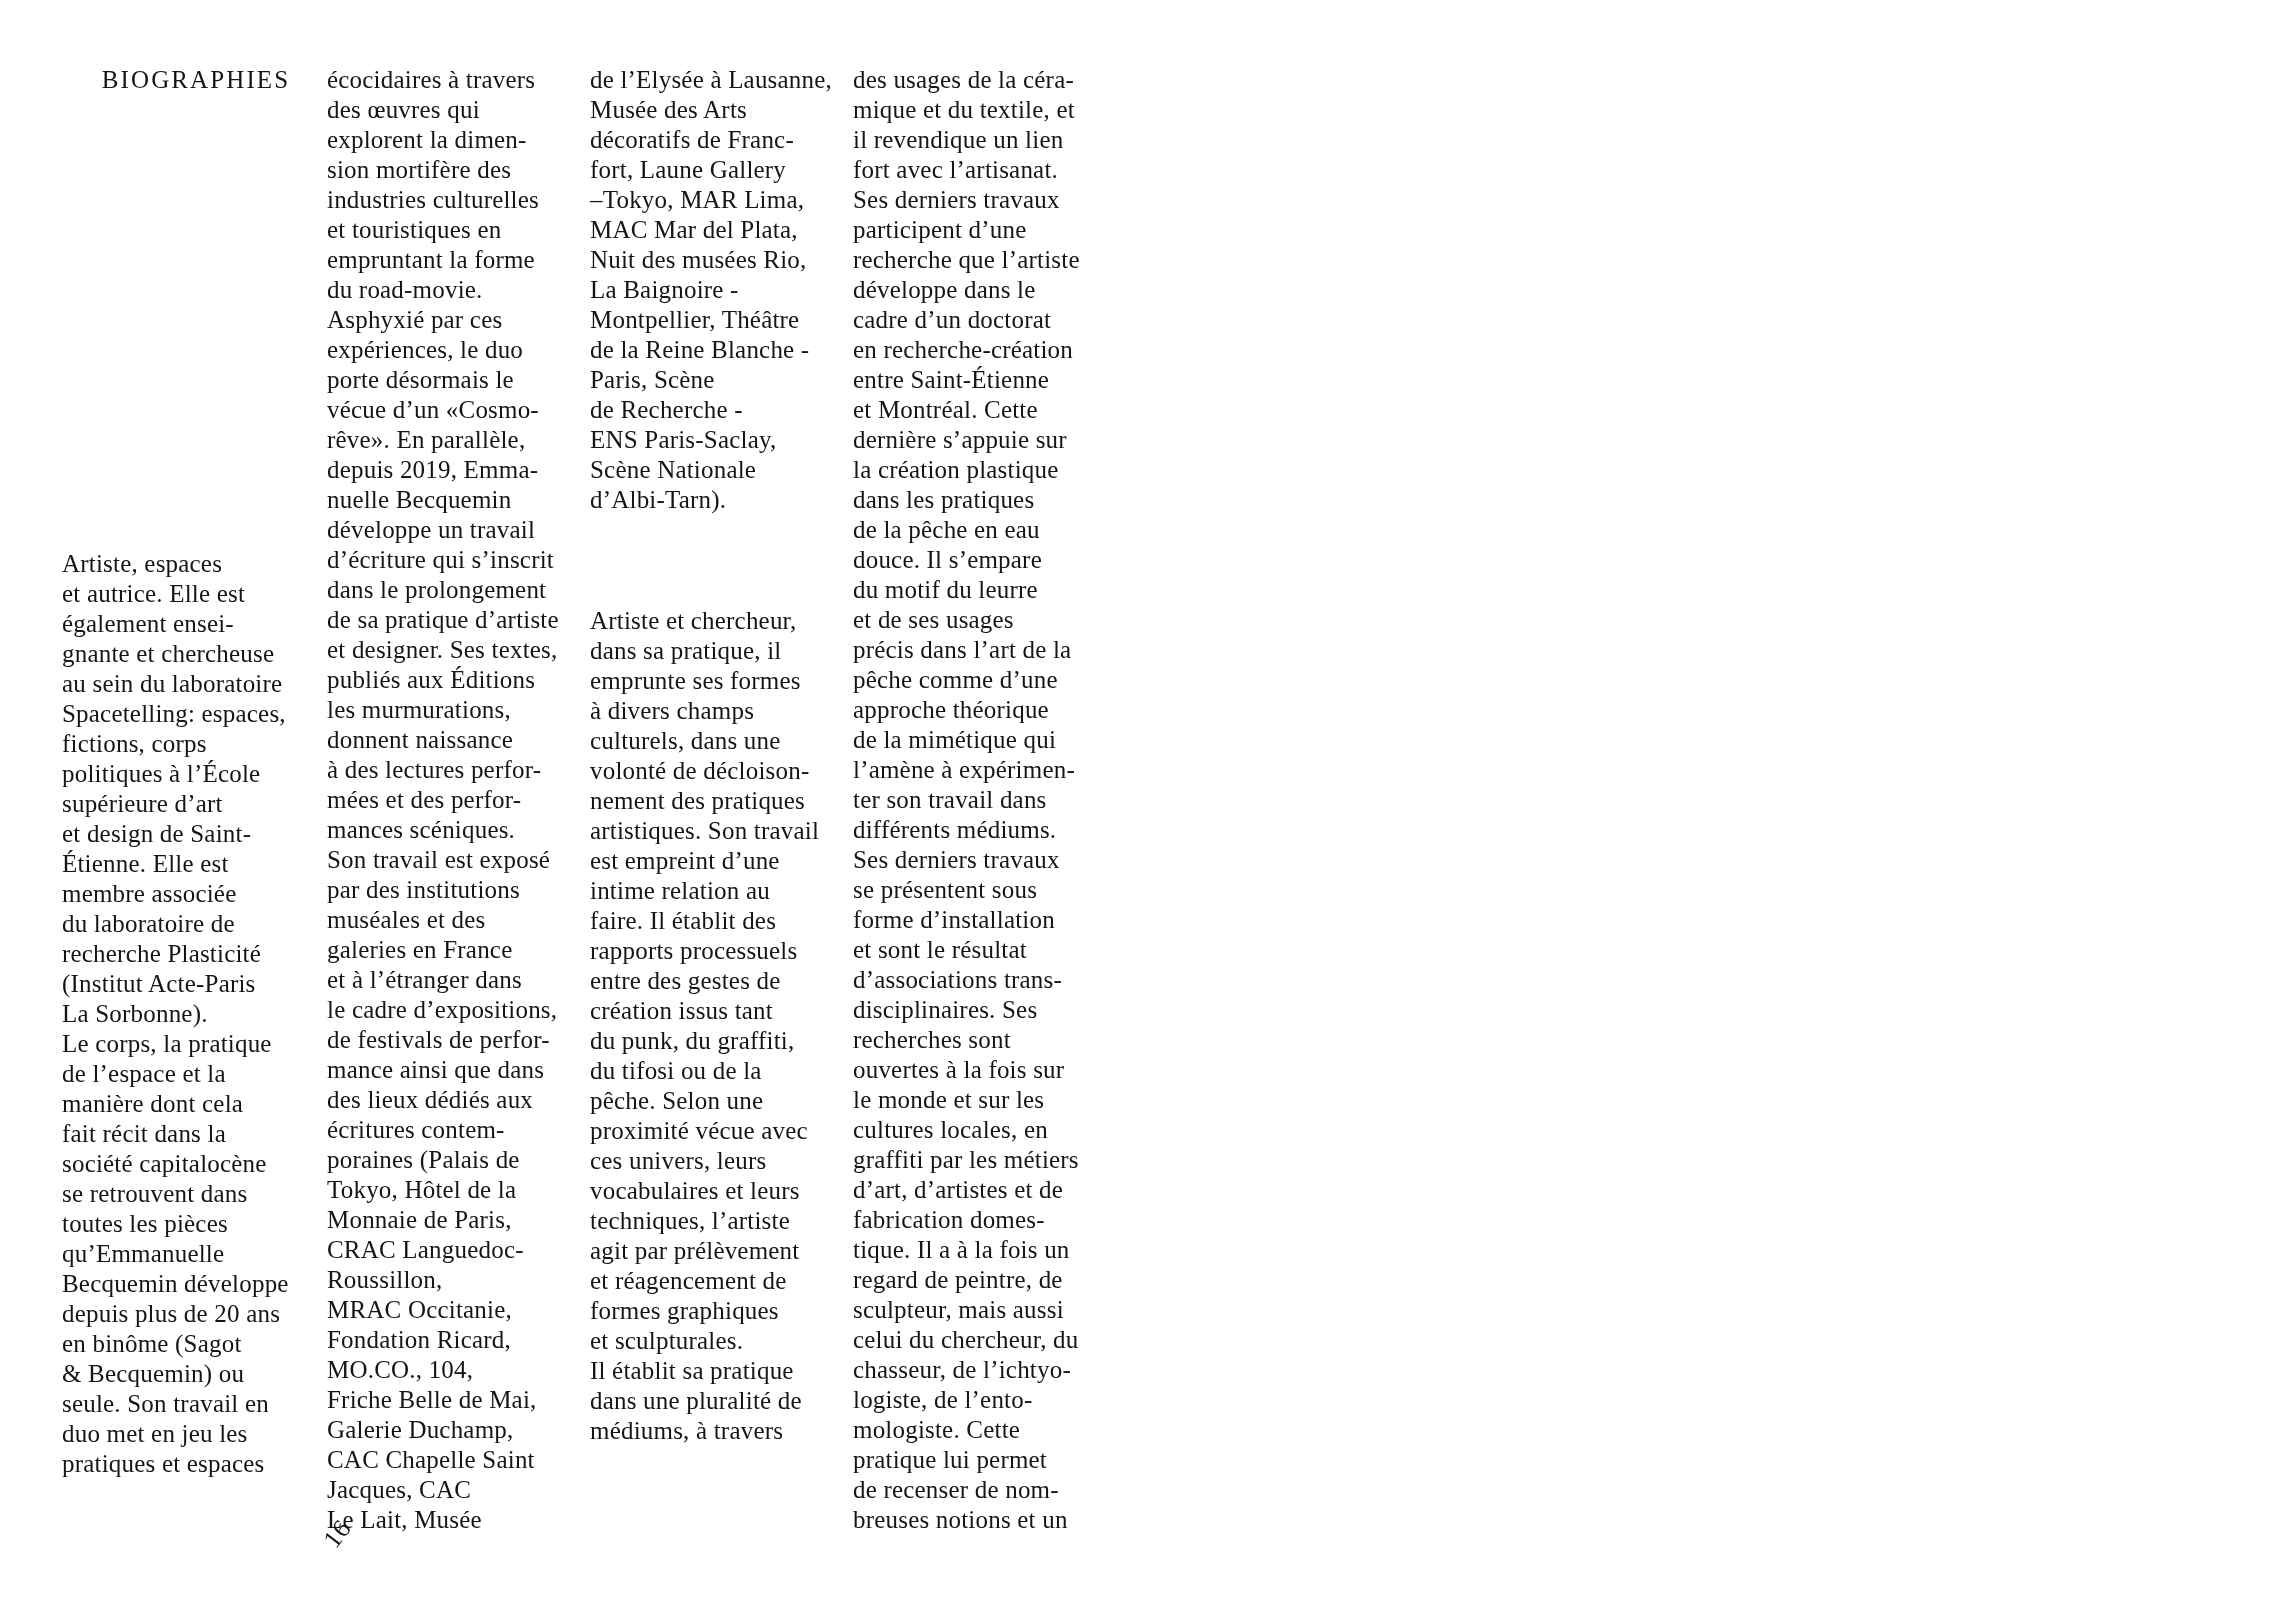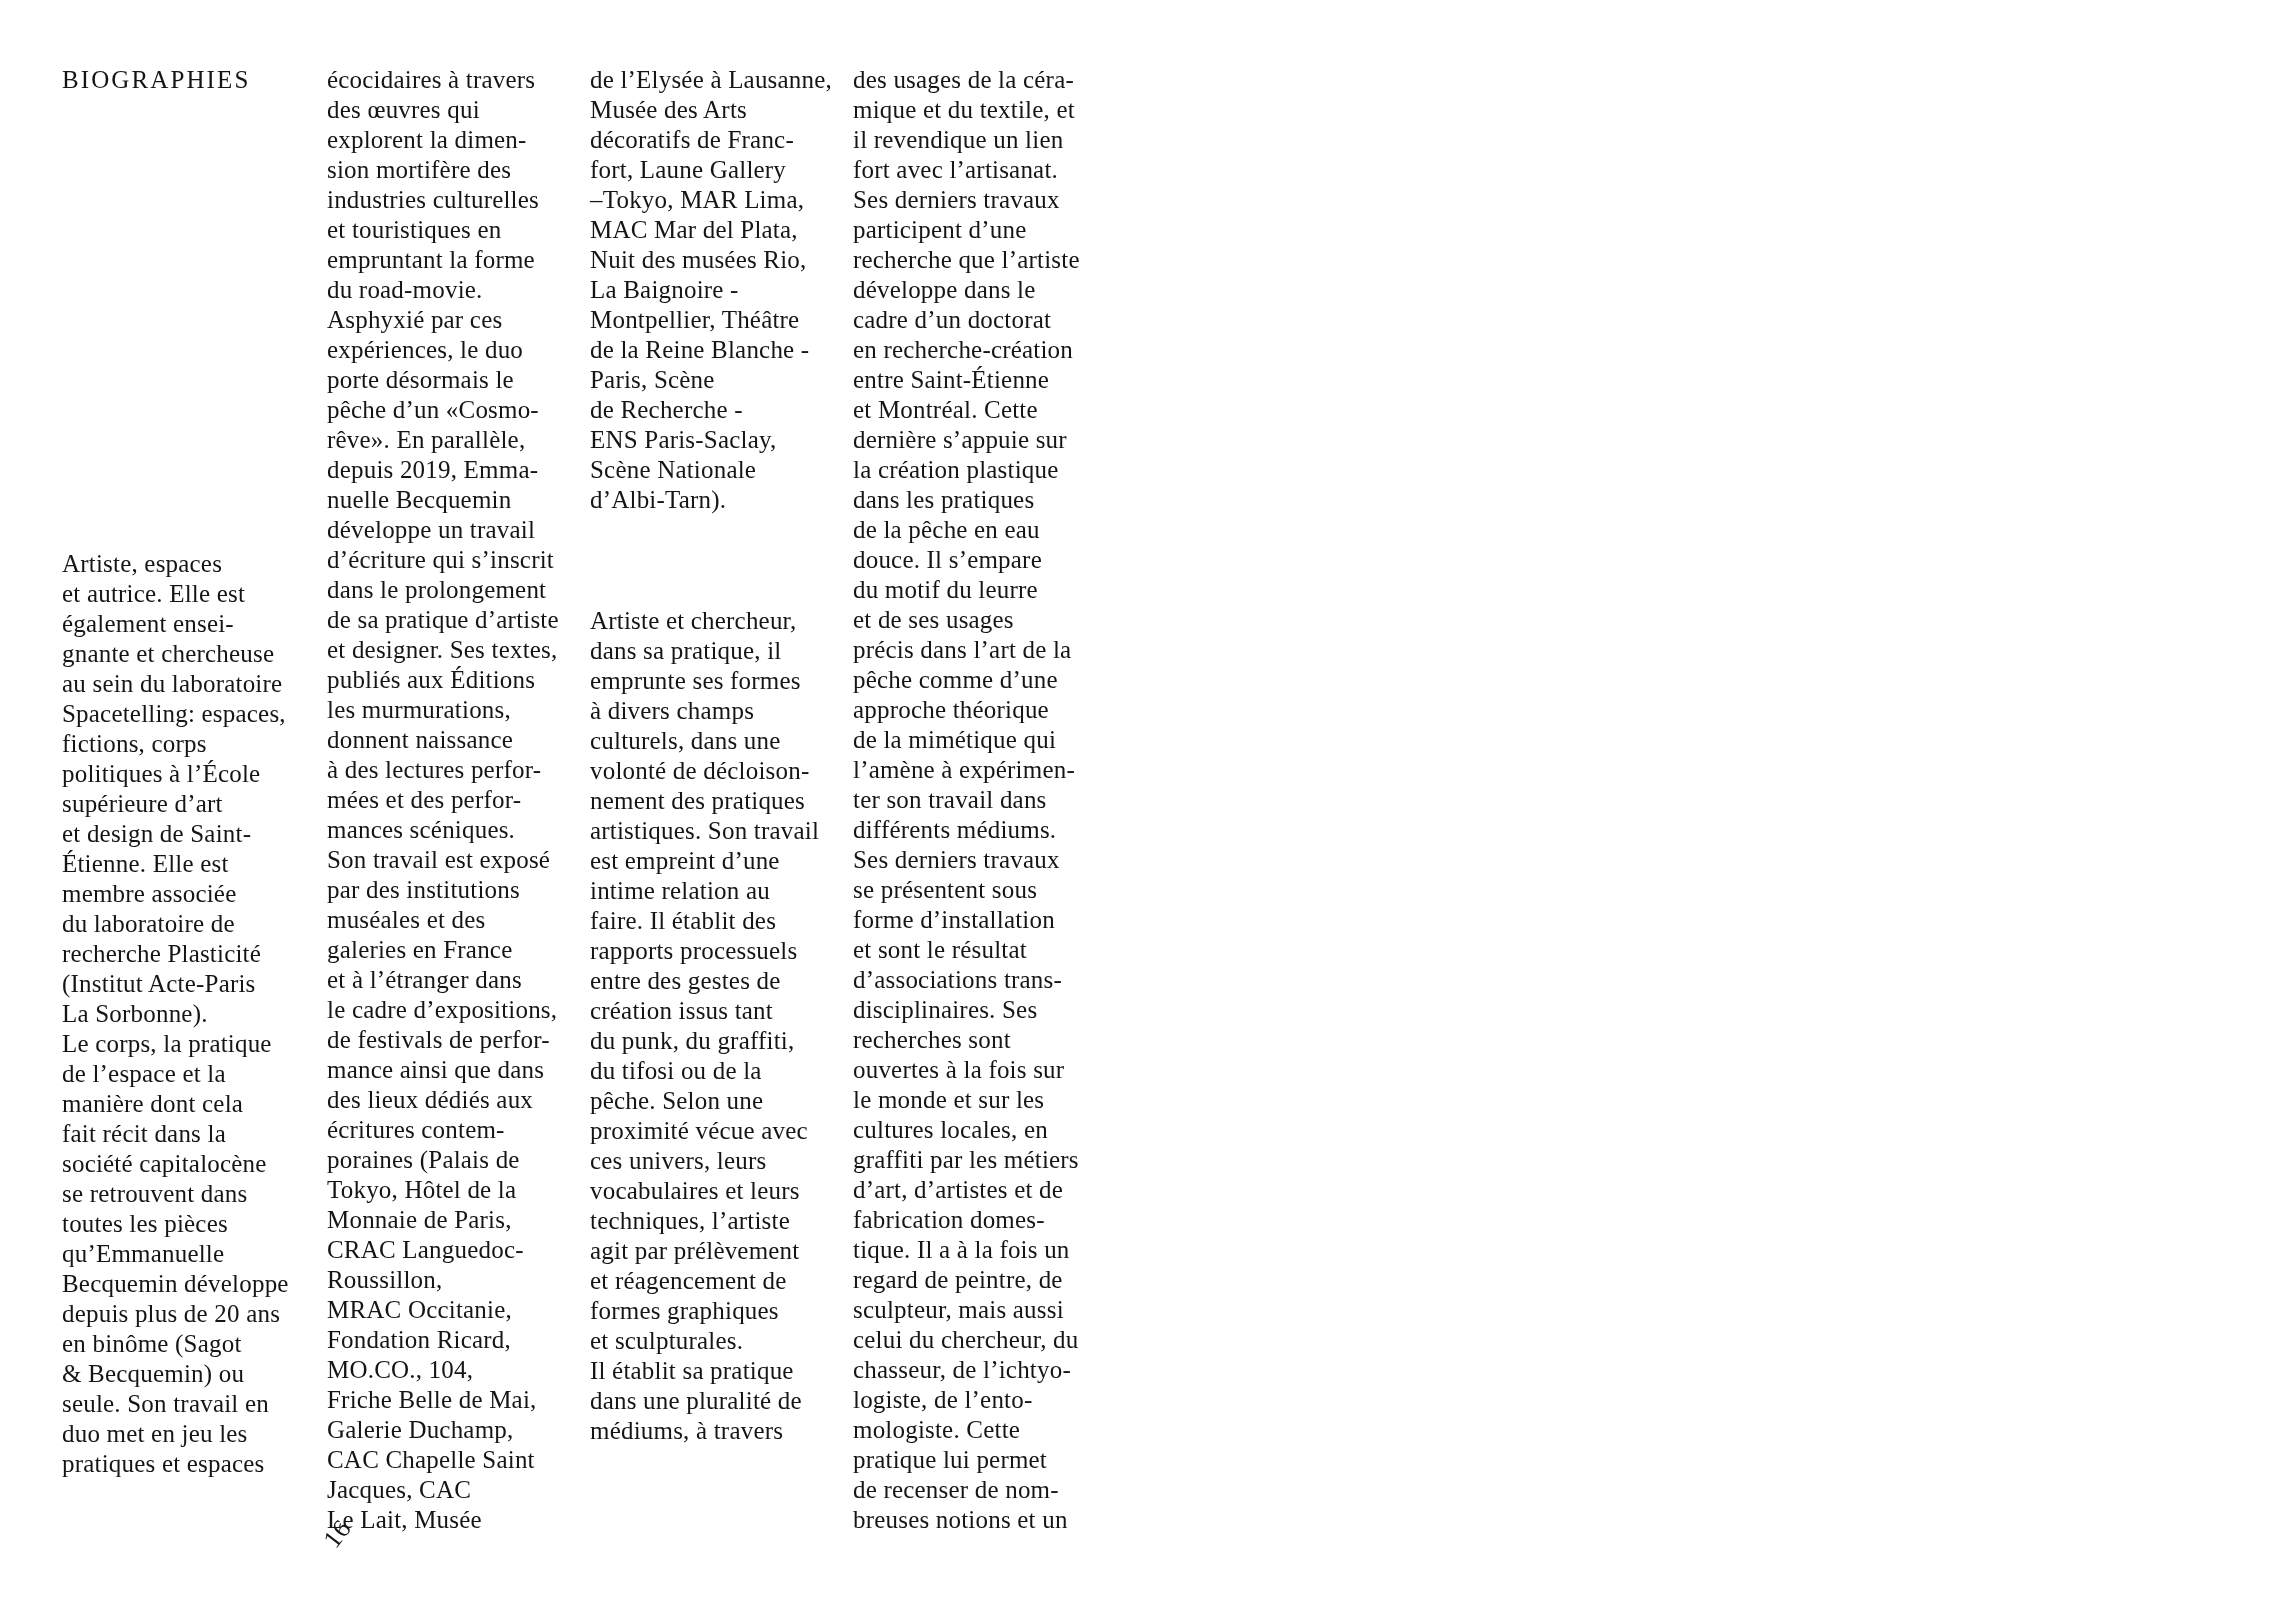--- a/index.html
+++ b/index.html
@@ -15,21 +15,21 @@
   .page{position:absolute;top:0;height:1607px;}
   .page-left{left:0;width:1147px;}
   .page-right{left:1147px;width:1148px;}
   .col{
     position:absolute;top:65px;width:268px;
     font-size:25px;line-height:30px;letter-spacing:0.2px;
     text-align:left;
   }
   .c1{left:62px}.c2{left:327px}.c3{left:590px}.c4{left:853px}
   .line{white-space:nowrap;}
-  .heading{text-align:left;letter-spacing:2.1px;}
+  .heading{text-align:center;letter-spacing:2.1px;}
   .heading .line{white-space:nowrap;}
   .it{}
   .gap{width:100%;}
   .folio{
     position:absolute;font-size:26px;color:#151515;
     transform:rotate(-52deg);transform-origin:center;
     letter-spacing:0.6px;
   }
   .folio-left{left:324px;top:1519px;}
 </style>
@@ -85,21 +85,21 @@
           <div class="line"><span>des œuvres qui</span></div>
           <div class="line"><span>explorent la dimen-</span></div>
           <div class="line"><span>sion mortifère des</span></div>
           <div class="line"><span>industries culturelles</span></div>
           <div class="line"><span>et touristiques en</span></div>
           <div class="line"><span>empruntant la forme</span></div>
           <div class="line"><span>du road-movie.</span></div>
           <div class="line"><span>Asphyxié par ces</span></div>
           <div class="line"><span>expériences, le duo</span></div>
           <div class="line"><span>porte désormais le</span></div>
-          <div class="line"><span>pêche d’un «Cosmo-</span></div>
+          <div class="line"><span>vécue d’un «Cosmo-</span></div>
           <div class="line"><span>rêve». En parallèle,</span></div>
           <div class="line"><span>depuis 2019, Emma-</span></div>
           <div class="line"><span>nuelle Becquemin</span></div>
           <div class="line"><span>développe un travail</span></div>
           <div class="line"><span>d’écriture qui s’inscrit</span></div>
           <div class="line"><span>dans le prolongement</span></div>
           <div class="line"><span>de sa pratique d’artiste</span></div>
           <div class="line"><span>et designer. Ses textes,</span></div>
           <div class="line"><span>publiés aux Éditions</span></div>
           <div class="line"><span>les murmurations,</span></div>

